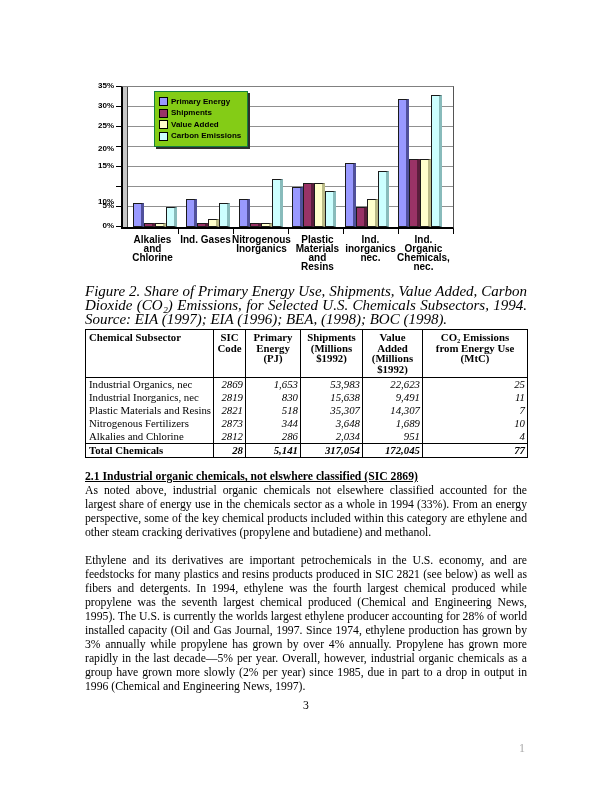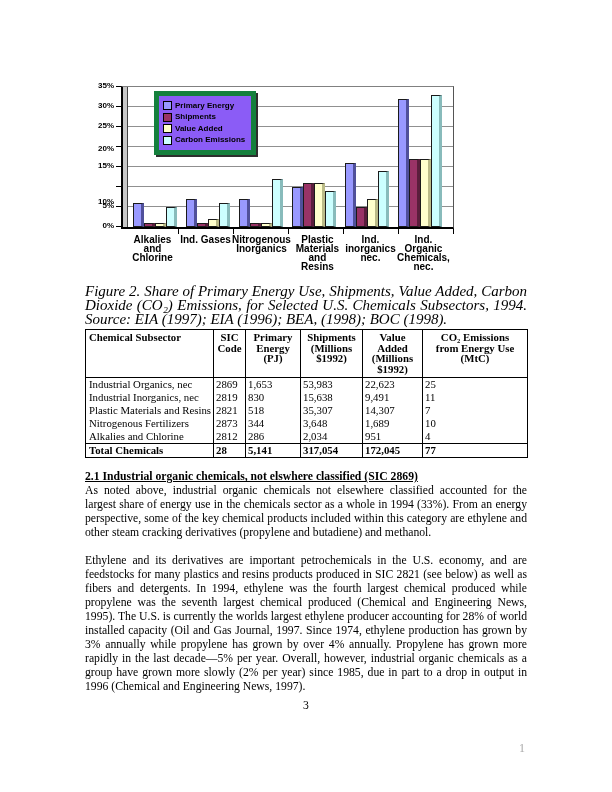--- a/index.html
+++ b/index.html
@@ -24,40 +24,40 @@
     background:#c8c8c8; border-right:1px solid #444; z-index:1;
   }
   .gridline { position:absolute; left:0; right:0; height:1px; background:#909090; }
   .x-tick { position:absolute; bottom:-7px; width:1px; height:5px; background:#000; }
   .groups { position:absolute; left:5px; right:6px; bottom:0; top:0; display:flex; z-index:2; }
   .group { flex:1; display:flex; align-items:flex-end; justify-content:center; }
   .bar { width:11px; box-sizing:border-box; border:1px solid #1a1a1a; border-right-width:3px; }
   .x-labels { display:flex; margin-left:31px; width:324px; margin-top:6px; }
   .x-label { flex:1; text-align:center; font-size:10px; font-weight:bold; line-height:9px; white-space:pre-line; }
   .legend {
-    position:absolute; left:31px; top:4px; z-index:6; background:#8b5cf6;
-    border:5px solid #15803d; box-shadow:2px 2px 0 #2e2e2e; padding:3px 6px 3px 4px;
+    position:absolute; left:31px; top:4px; z-index:6; background:#84cc16;
+    border:1px solid #15803d; box-shadow:2px 2px 0 #2e2e2e; padding:3px 6px 3px 4px;
   }
   .legend-item { display:flex; align-items:center; margin:1.5px 0; }
   .legend-swatch { width:7px; height:7px; border:1px solid #000; margin-right:3px; flex:none; }
   .legend-label { font-size:8px; font-weight:bold; line-height:10px; white-space:nowrap; }
   
   .caption { font-style:italic; text-align:justify; font-size:15px; line-height:14px; margin:0; }
   .fig-caption { margin-top:13px; }
   .tbl-caption { margin-top:15px; }
   
   table.data { border-collapse:collapse; table-layout:fixed; width:442px; margin-top:3px;
     font-size:10.8px; border:1px solid #000; }
   table.data th, table.data td { border-left:1px solid #000; border-right:1px solid #000;
     overflow:hidden; white-space:nowrap; }
   table.data thead th { border-bottom:1px solid #000; font-weight:bold; text-align:center;
     vertical-align:top; line-height:10.6px; padding:2px 2px 3px 2px; white-space:pre-line; }
   table.data thead th:first-child { text-align:left; padding-left:3px; }
   table.data td { line-height:13px; padding:0 2px; }
-  table.data td.num { text-align:left; }
+  table.data td.num { text-align:right;font-style:italic; }
   table.data td.label { text-align:left; padding-left:3px; }
   table.data tr.total-row td { border-top:1px solid #000; font-weight:bold; }
   
   .section-heading { font-size:11.7px; font-weight:bold; text-decoration:underline;
     line-height:14px; margin:12px 0 0 0; }
   .body-para { text-align:justify; font-size:11.7px; line-height:14px; margin:0; }
   .para-gap { margin-top:14px; }
   .page-number { text-align:center; font-size:11.7px; margin-top:5px; }
   .margin-mark { position:absolute; left:519px; top:741px; font-size:12px; color:#a9a9a9; }
 </style>

